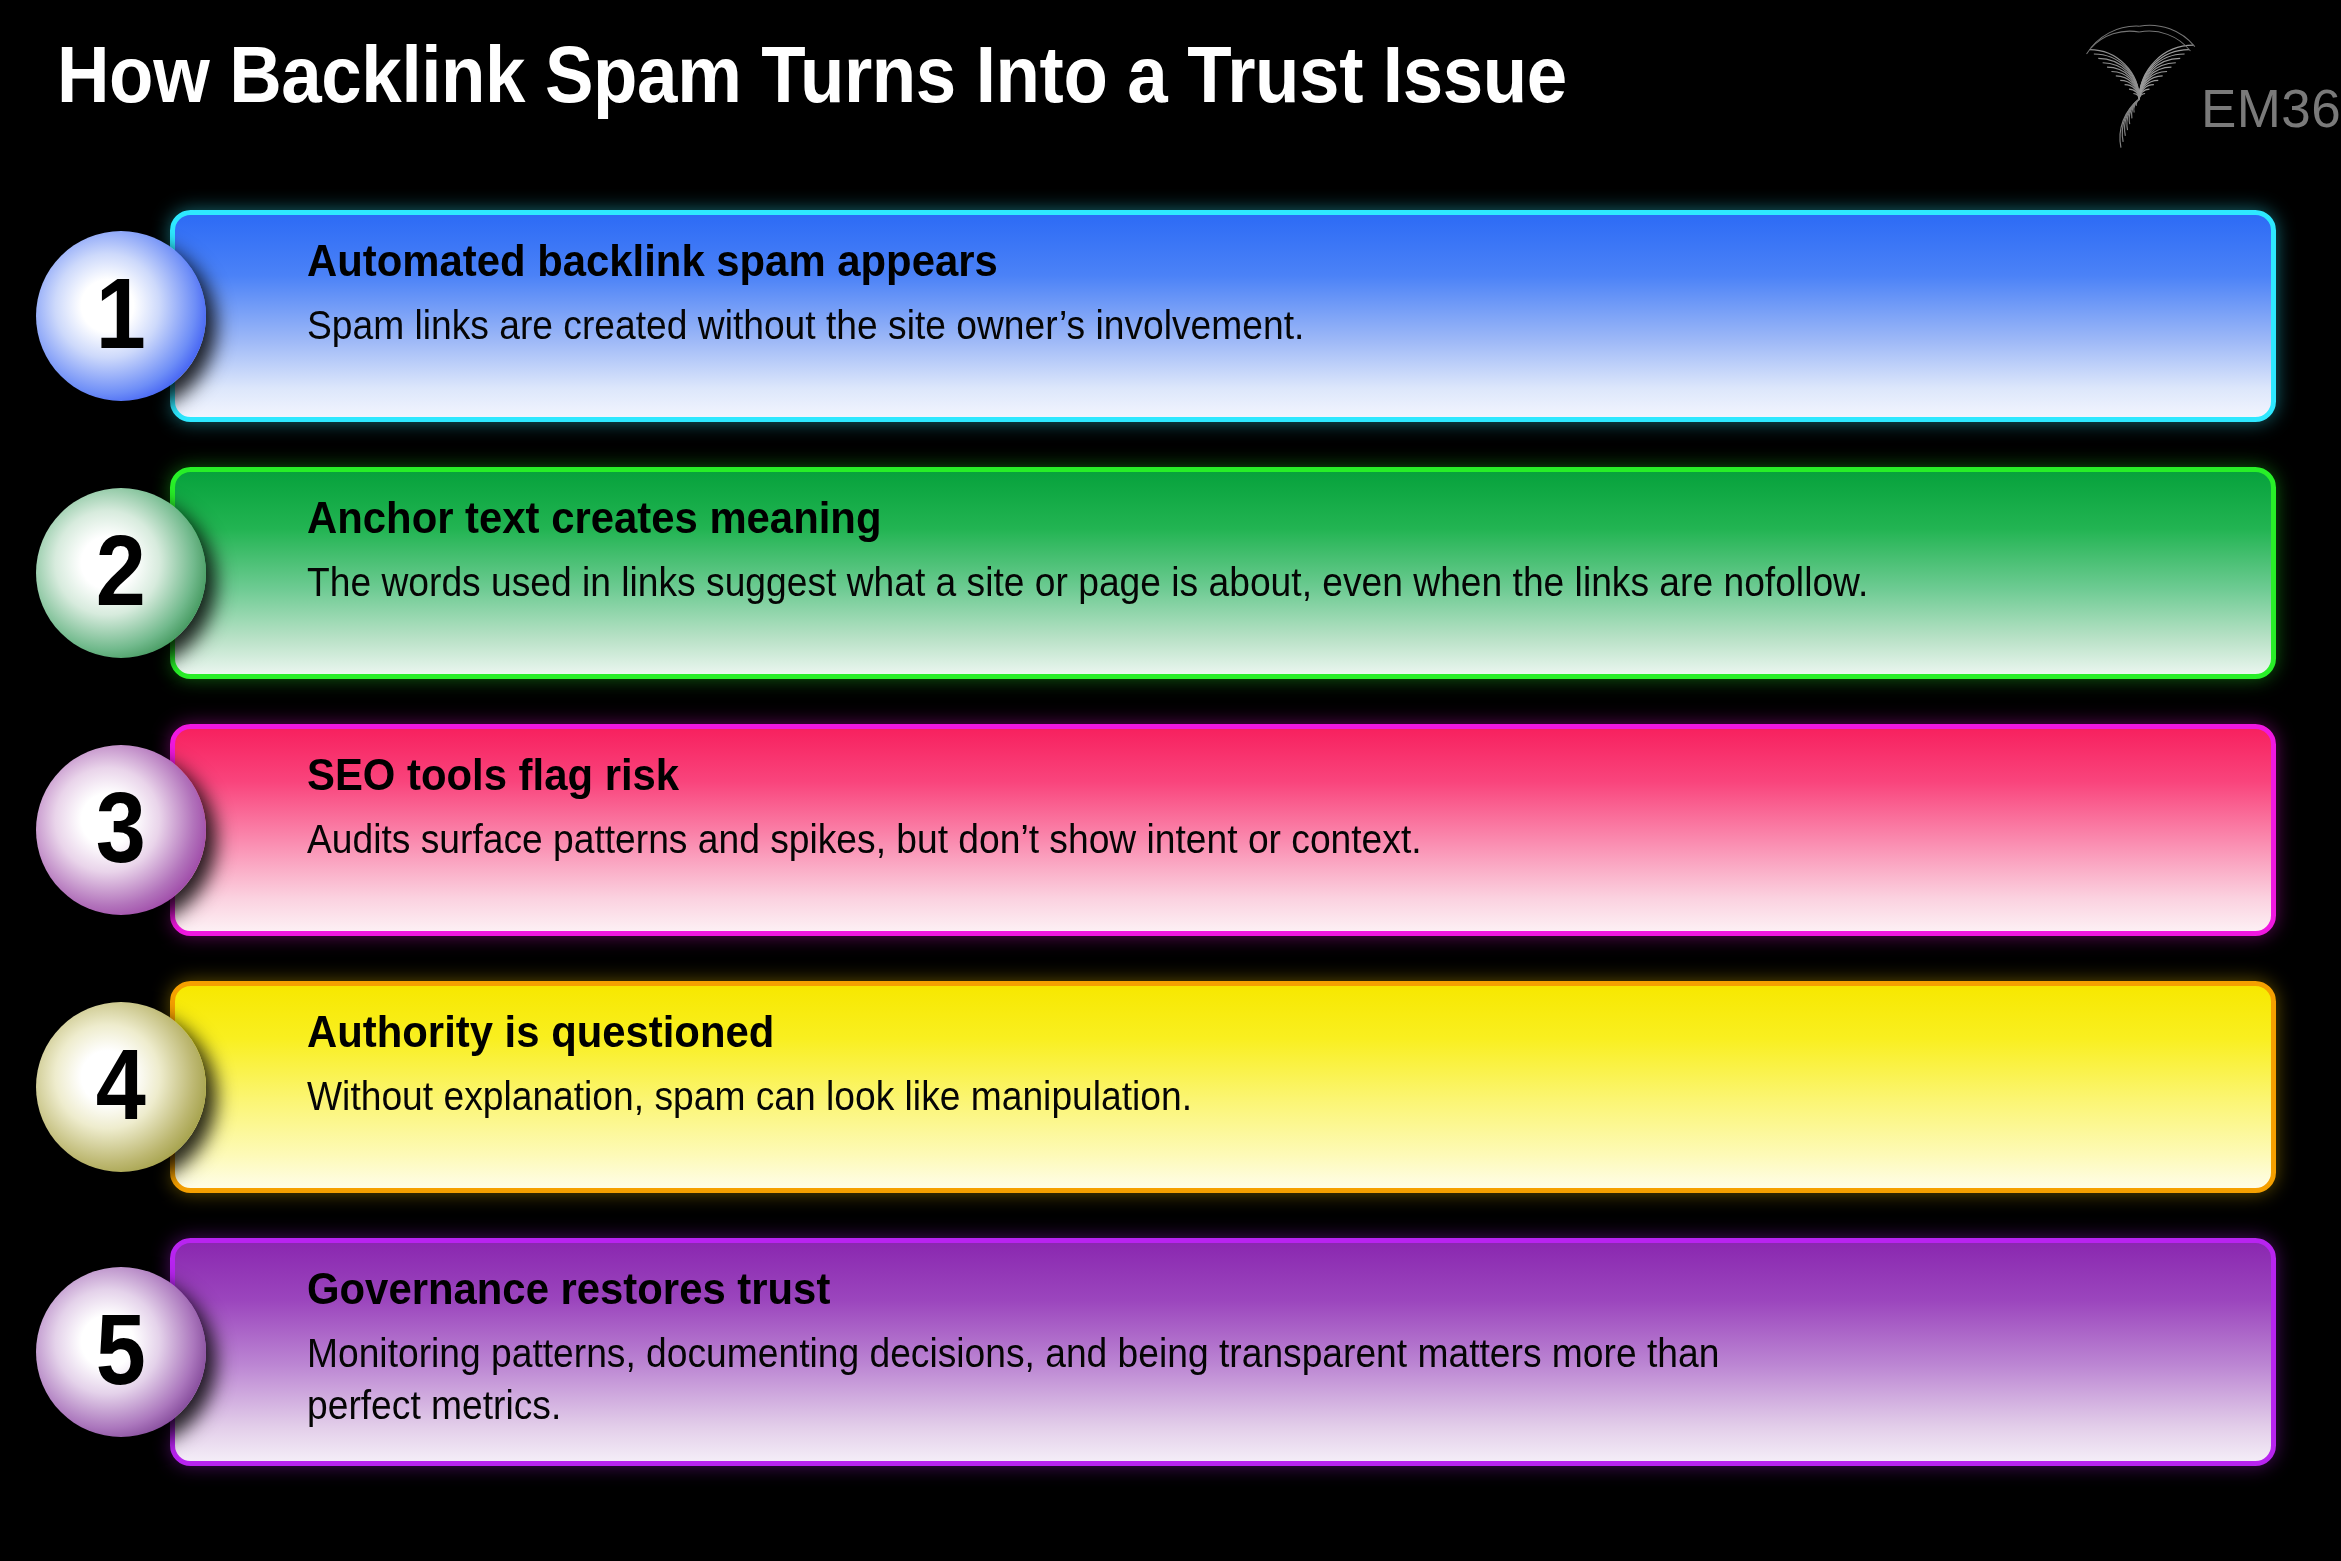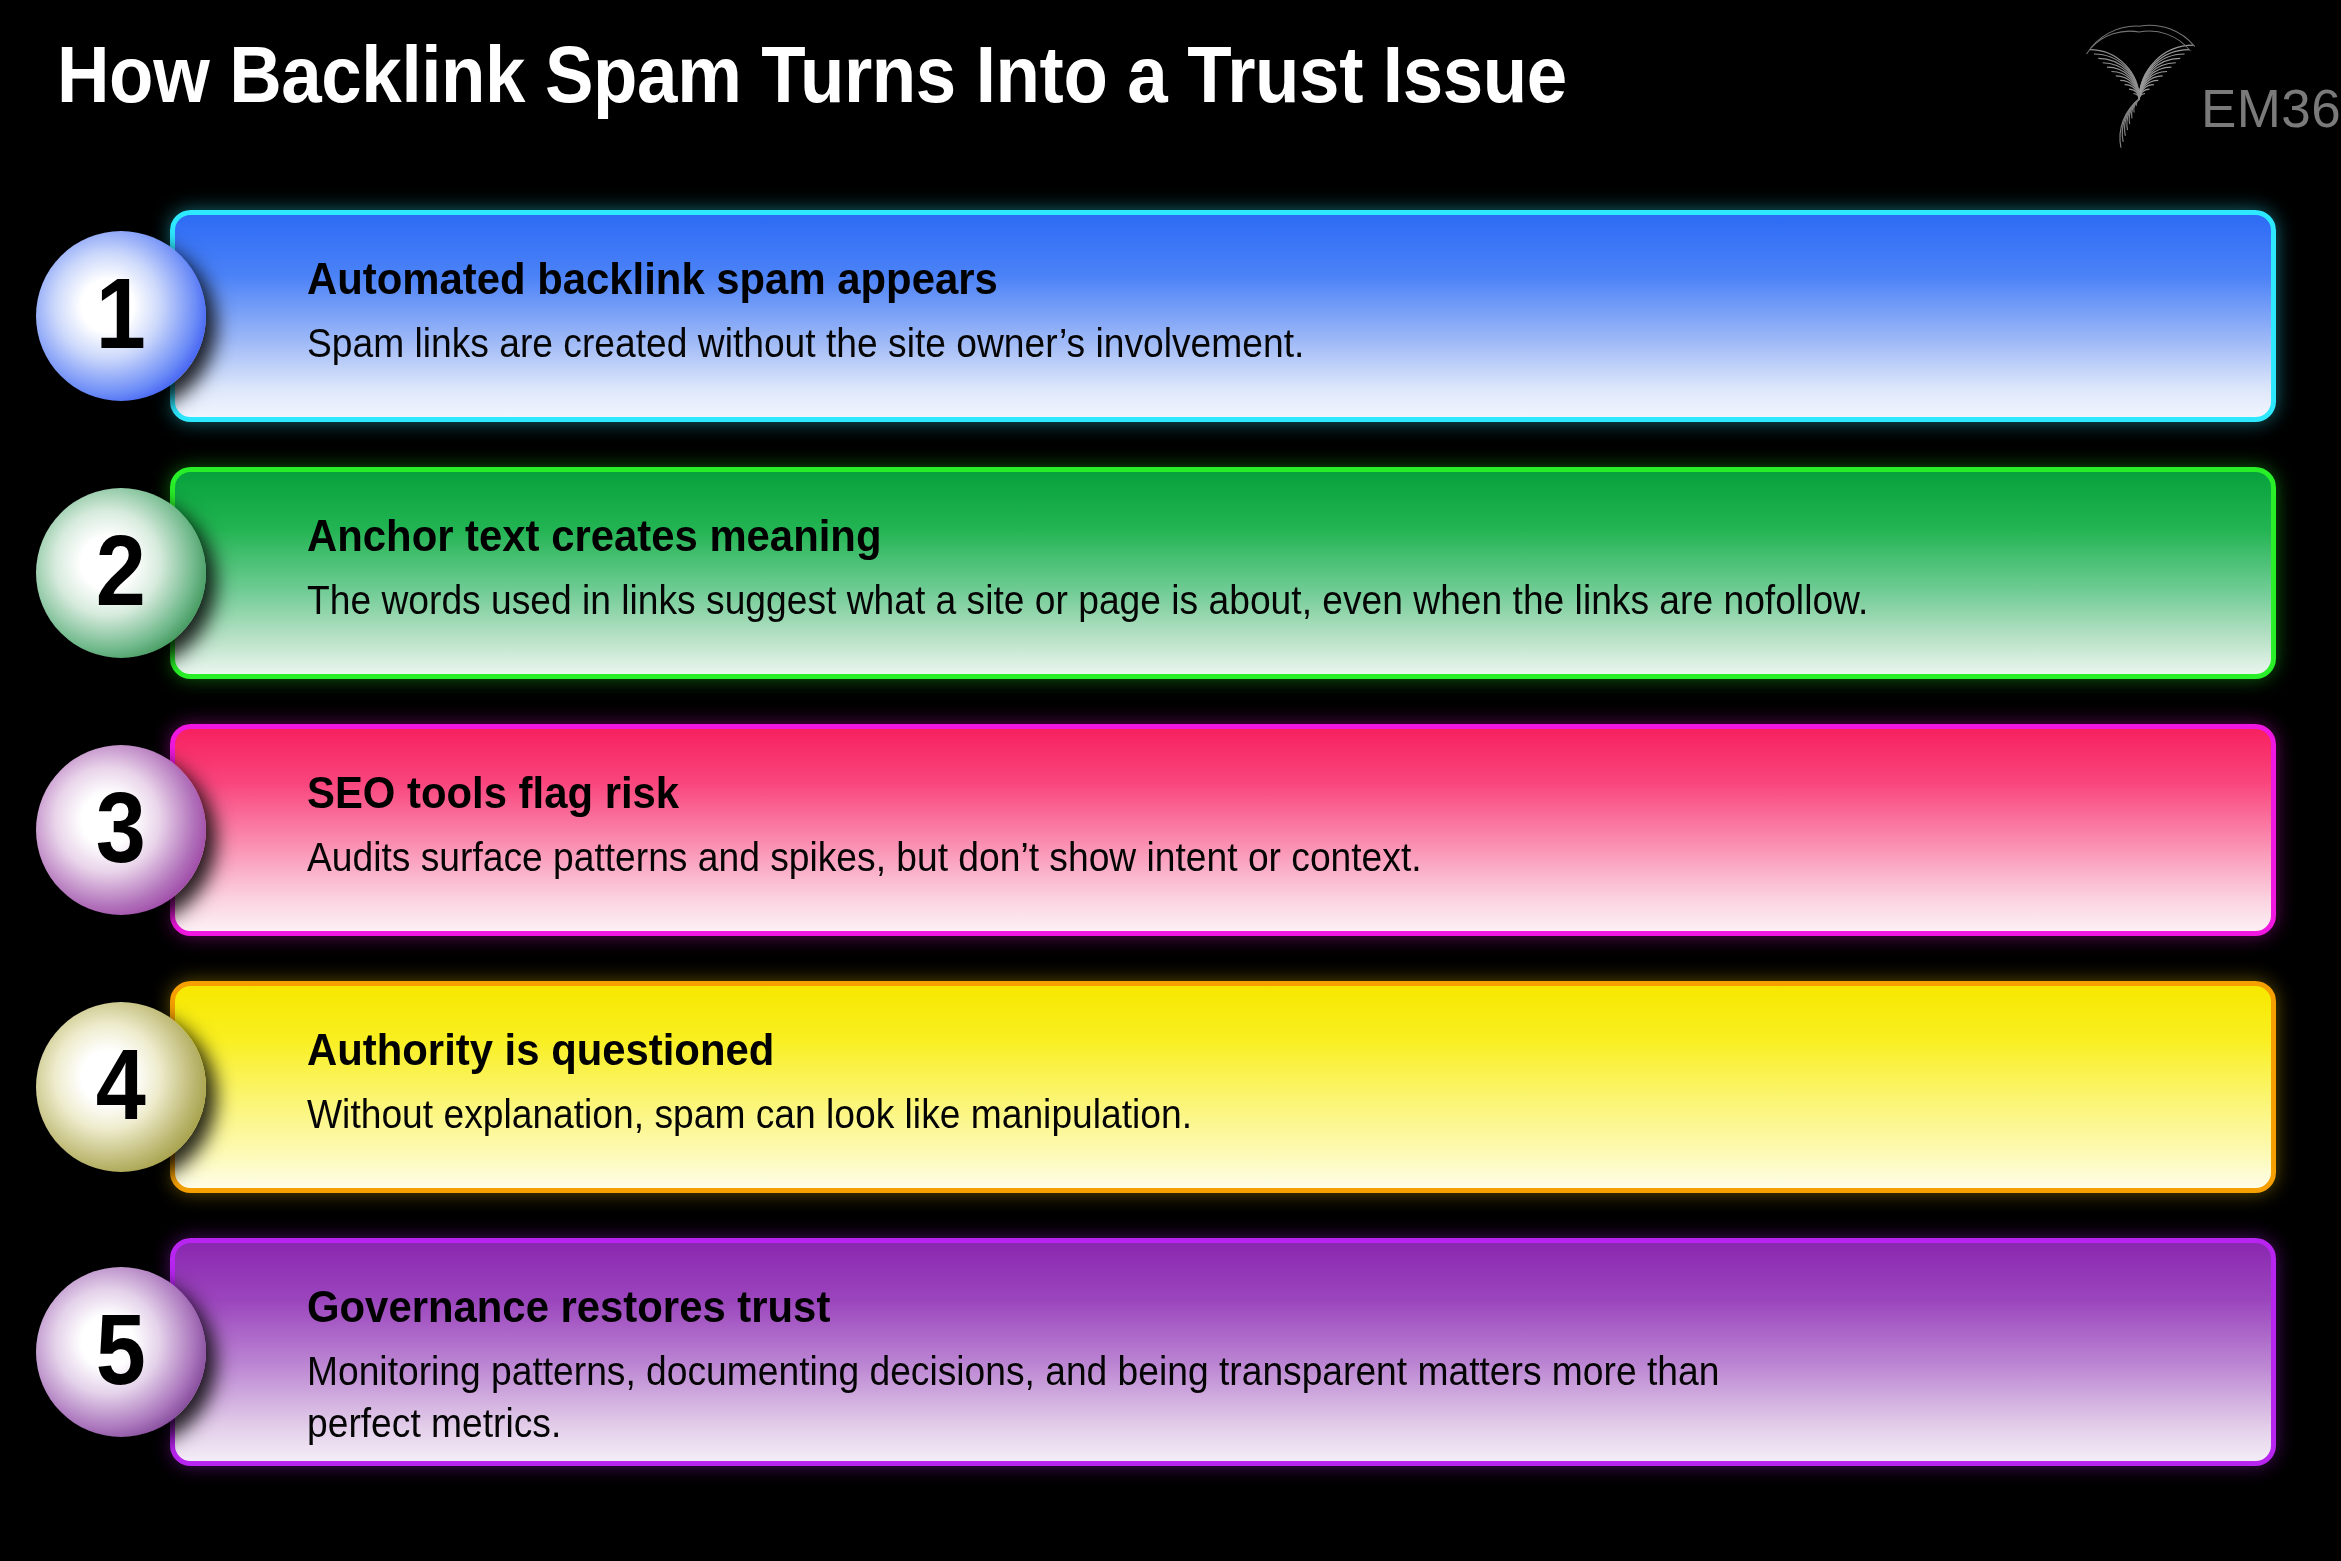--- a/index.html
+++ b/index.html
@@ -73,21 +73,21 @@
     border-style: solid;
     border-width: 5.1px;
     overflow: visible;
   }
 
   .row-inner {
     position: relative;
     width: 100%;
     height: 100%;
     border-radius: 16px;
-    padding: 40px 32px 25px 132px;
+    padding: 22px 32px 25px 132px;
   }
 
   .row-heading {
     font-size: 45px;
     font-weight: 700;
     color: #000000;
     line-height: 1.08;
     transform: scaleX(0.93);
     transform-origin: left top;
     white-space: nowrap;

